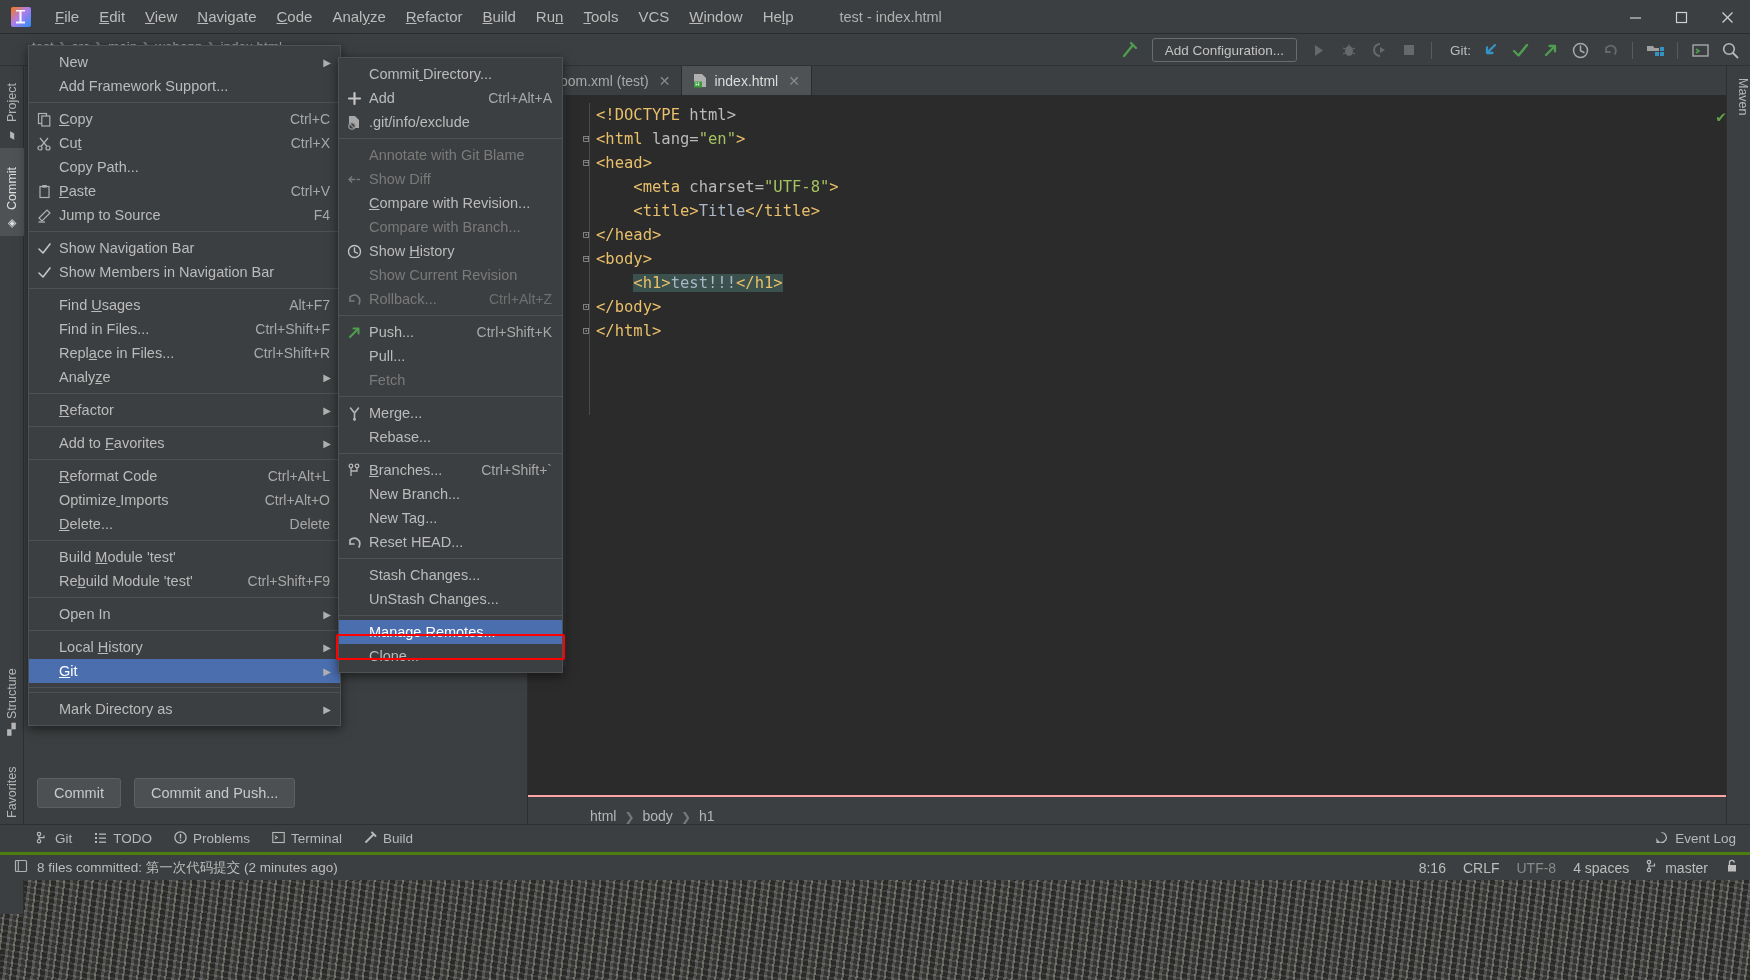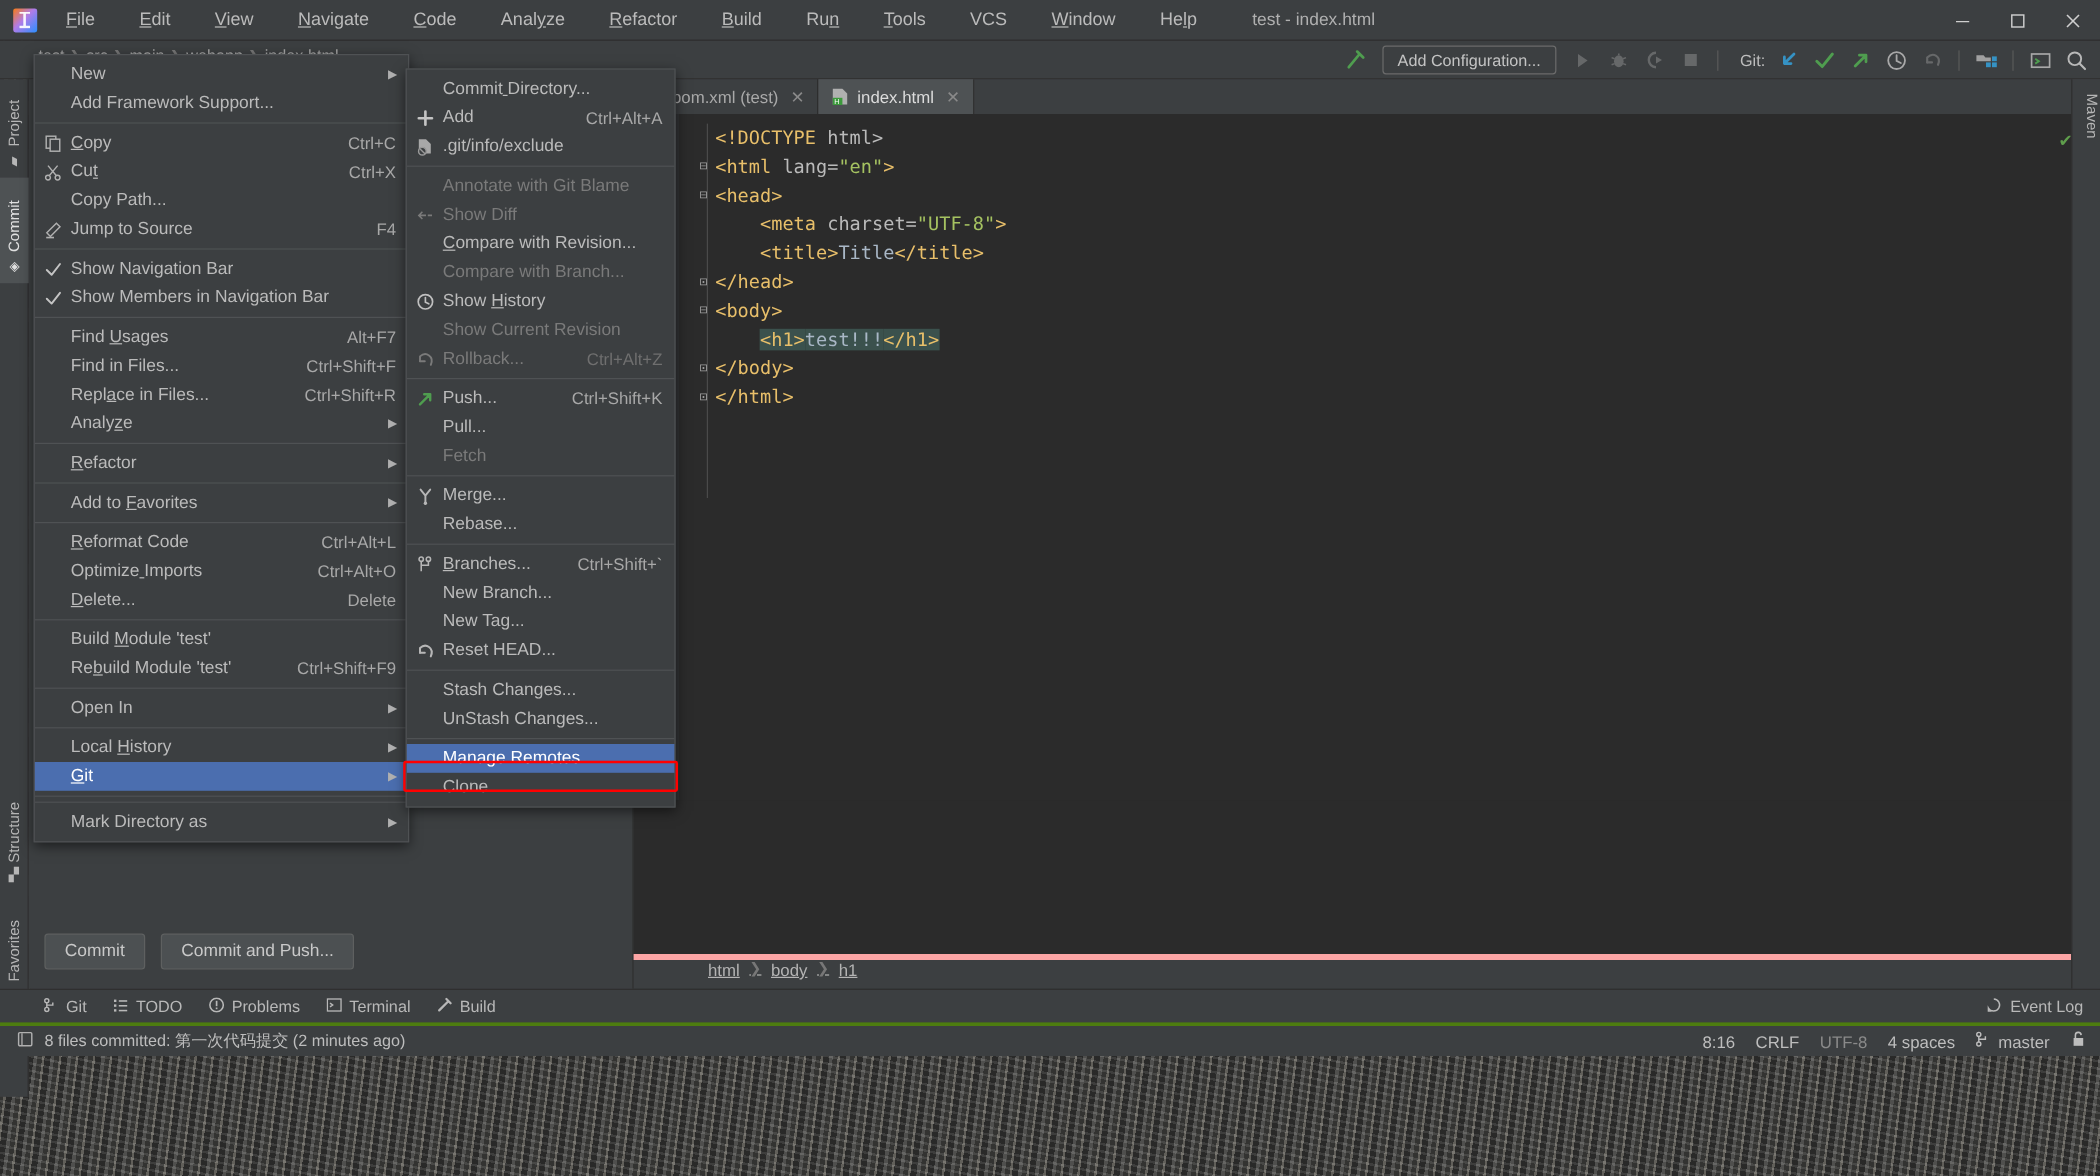--- a/index.html
+++ b/index.html
@@ -21,21 +21,21 @@
   .ij-logo {
     width: 20px; height: 20px; margin-left: 11px; margin-right: 14px;
     background: linear-gradient(135deg,#f97a12 0%, #b07ce8 45%, #2b8fff 100%);
     border-radius: 2px; position: relative;
   }
   .ij-logo::after {
     content: ""; position: absolute; left: 5px; top: 3px; width: 9px; height: 14px;
     background: #ffffff; clip-path: polygon(0 0,100% 0,100% 14%,62% 14%,62% 86%,100% 86%,100% 100%,0 100%,0 86%,38% 86%,38% 14%,0 14%);
     opacity: .92;
   }
-  .menu { display: flex; align-items: center; gap: 17px; }
+  .menu { display: flex; align-items: center; gap: 0px; }
   .menu-item {
     font-size: 15px; color: #bbbbbb; padding: 3px 10px; cursor: default; white-space: nowrap;
   }
   .menu-item u { text-decoration: underline; }
   .win-title {
     font-size: 14.5px; color: #b0b0b0; margin-left: 36px; white-space: nowrap;
   }
   .win-ctrls {
     position: absolute; right: 0; top: 0; height: 34px; display: flex; align-items: center;
   }
@@ -121,22 +121,22 @@
   .tok-tag { color: #e8bf6a; }
   .tok-attr { color: #bababa; }
   .tok-str { color: #a5c261; }
   .tok-txt { color: #a9b7c6; }
   .tok-dt { color: #e8bf6a; }
   .hl { background: #3b514d; }
   .check-ok { position: absolute; right: 24px; top: 10px; color: #5f9e4c; font-size: 16px; }
 
   .bcbar {
     position: absolute; left: 528px; top: 795px; width: 1222px; height: 29px;
-    background: #3c3f41; display: flex; align-items: flex-start; padding-left: 62px;
-    font-size: 14px; color: #b4b4b4; gap: 8px; border-top: 5px solid #fca5a5; text-decoration: underline;
+    background: #3c3f41; display: flex; align-items: flex-end; padding-left: 62px;
+    font-size: 14px; color: #b4b4b4; gap: 8px; border-top: 2px solid #fca5a5;
   }
   .rightstrip {
     position: absolute; right: 0; top: 66px; width: 24px; height: 758px; background: #3c3f41;
     border-left: 1px solid #2f2f2f;
   }
   .rvtab { position: absolute; right: 0; top: 6px; width: 24px; writing-mode: vertical-rl;
     font-size: 12.5px; color: #b6b6b6; text-align: center; padding: 6px 0; }
 
   
   .toolbar-bottom {
@@ -547,20 +547,30 @@
         <span class="mi-label">Cu<u>t</u></span>
         <span class="mi-accel">Ctrl+X</span>
       </div>
       <div class="mi">
         <span class="mi-icon"></span>
         <span class="mi-label">Copy Path...</span>
       </div>
       <div class="mi">
         <span class="mi-icon">
           <svg width="15" height="15" viewBox="0 0 15 15">
+            <rect x="3" y="2.5" width="9" height="11" fill="none" stroke="#b0b0b0" stroke-width="1.2"></rect>
+            <rect x="5.3" y="1" width="4.4" height="2.6" fill="#b0b0b0"></rect>
+          </svg>
+        </span>
+        <span class="mi-label"><u>P</u>aste</span>
+        <span class="mi-accel">Ctrl+V</span>
+      </div>
+      <div class="mi">
+        <span class="mi-icon">
+          <svg width="15" height="15" viewBox="0 0 15 15">
             <path d="M2 10 L10 2 L13 5 L5 13 Z" fill="none" stroke="#b0b0b0" stroke-width="1.2"></path>
             <line x1="1.5" y1="14" x2="8" y2="14" stroke="#b0b0b0" stroke-width="1.3"></line>
           </svg>
         </span>
         <span class="mi-label">Jump to Source</span>
         <span class="mi-accel">F4</span>
       </div>
       <div class="mi-sep"></div>
       <div class="mi">
         <span class="mi-icon">

